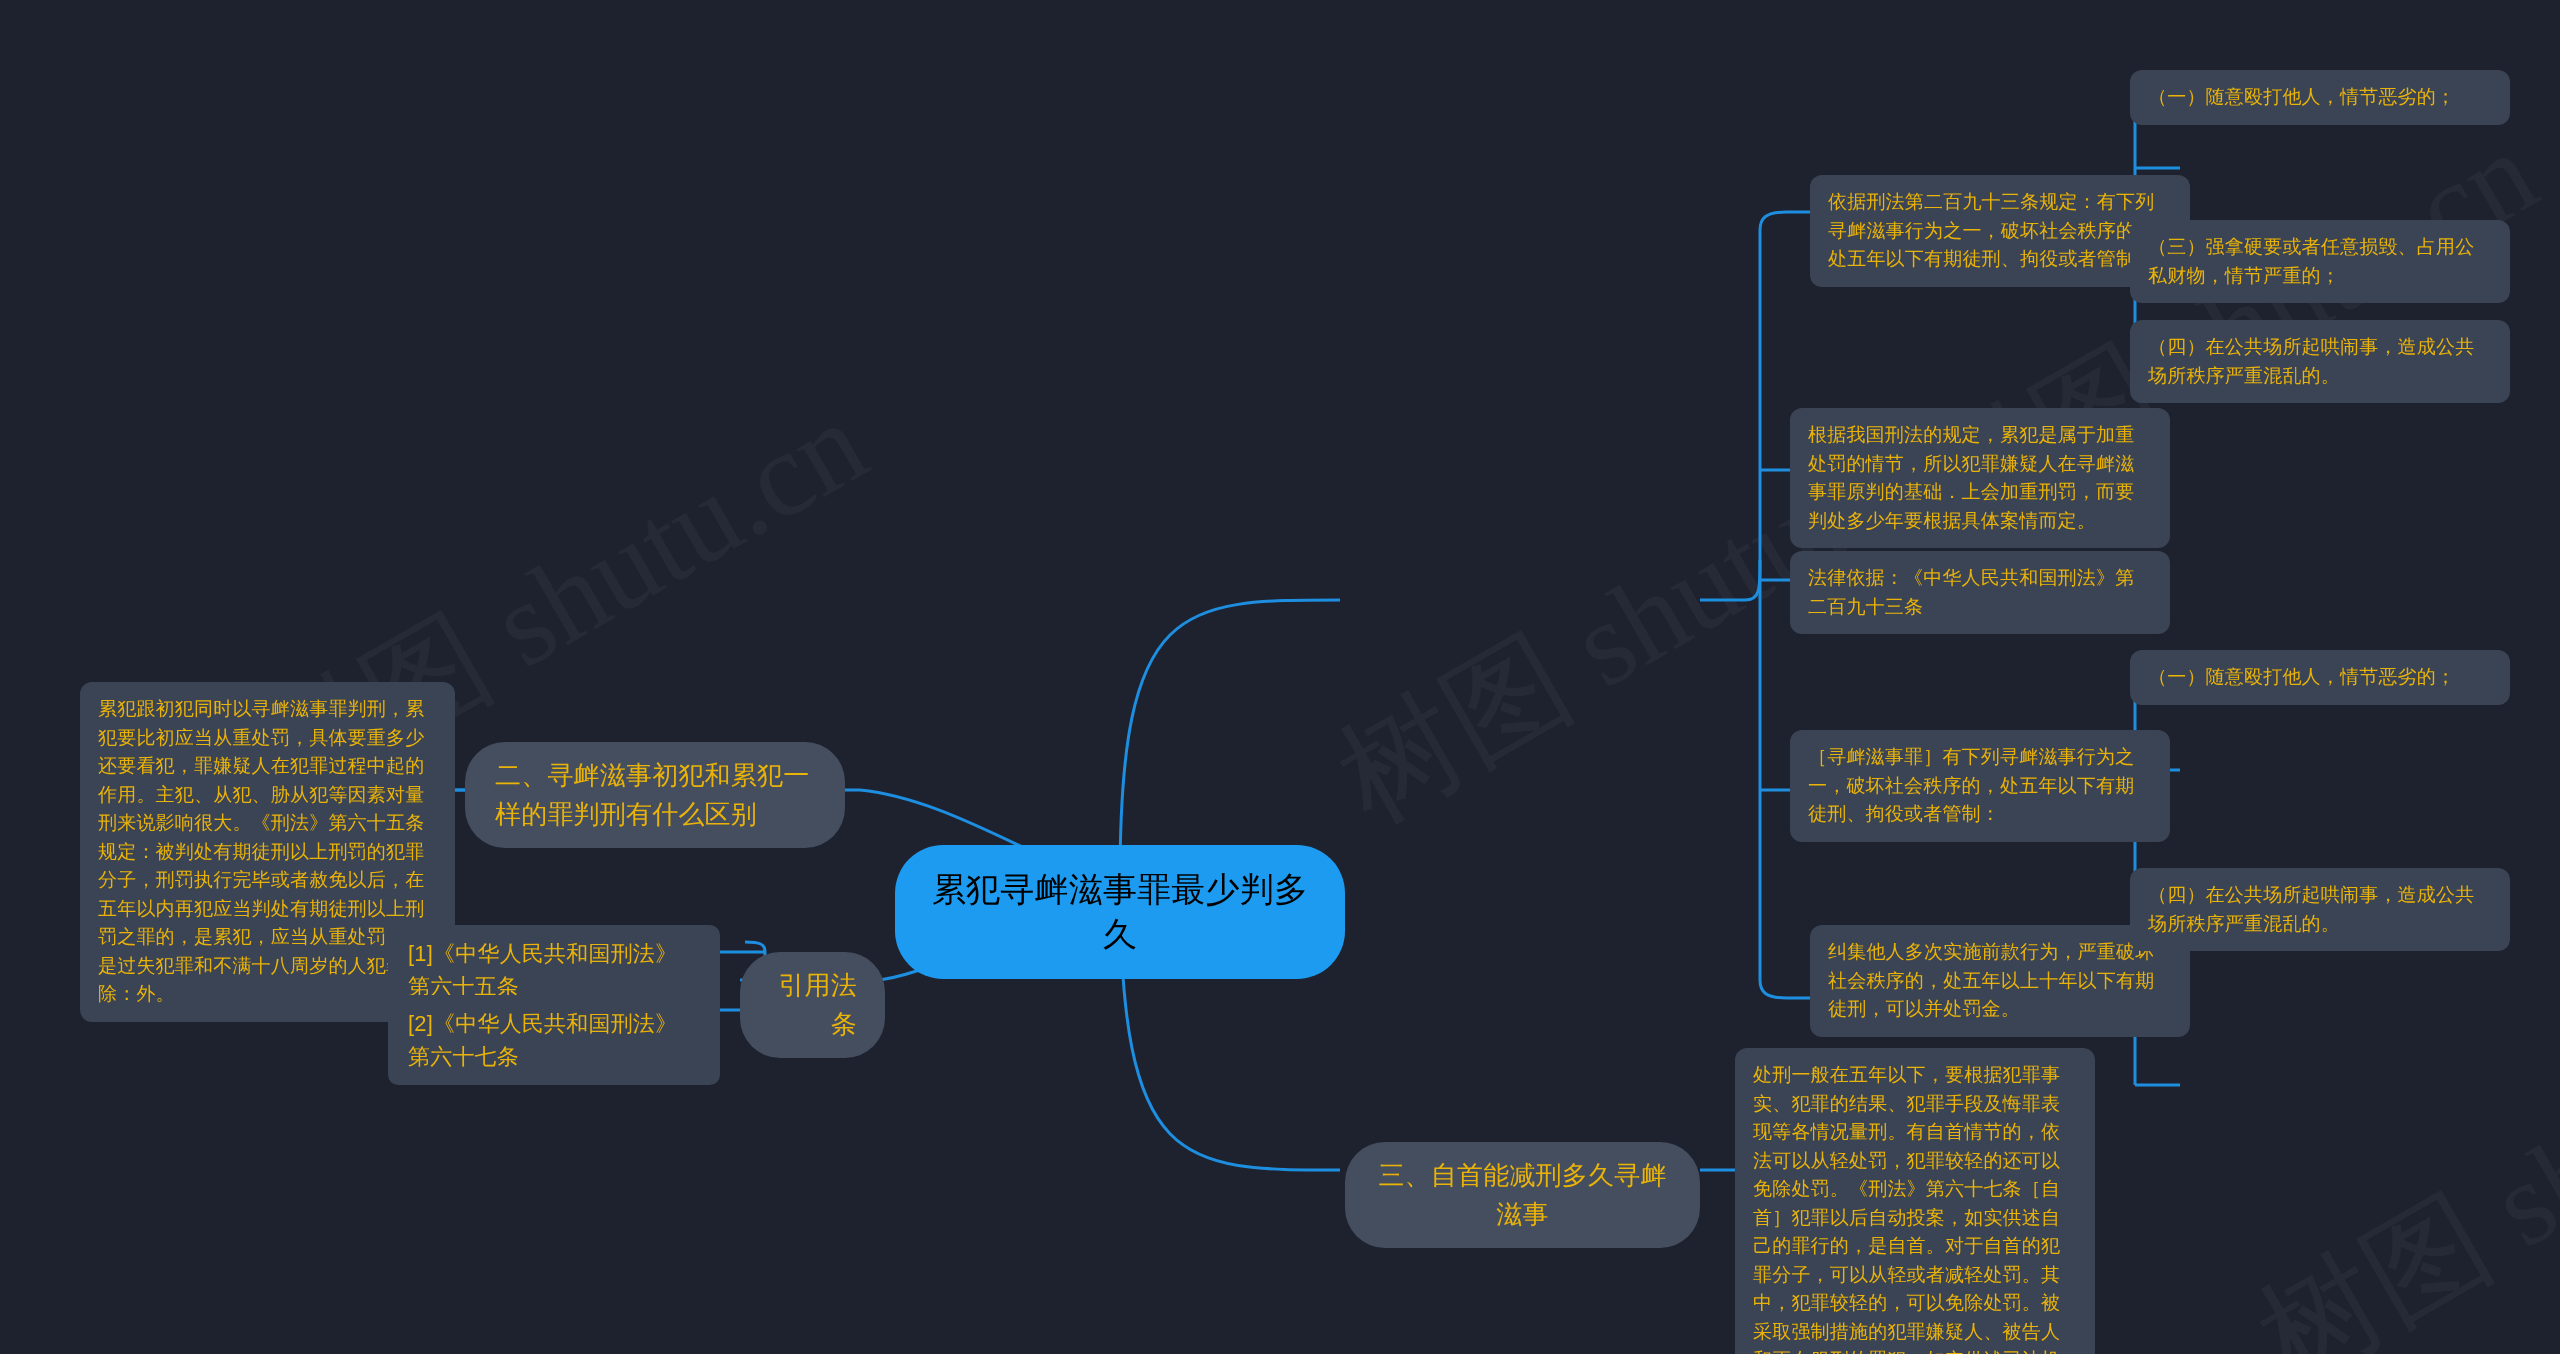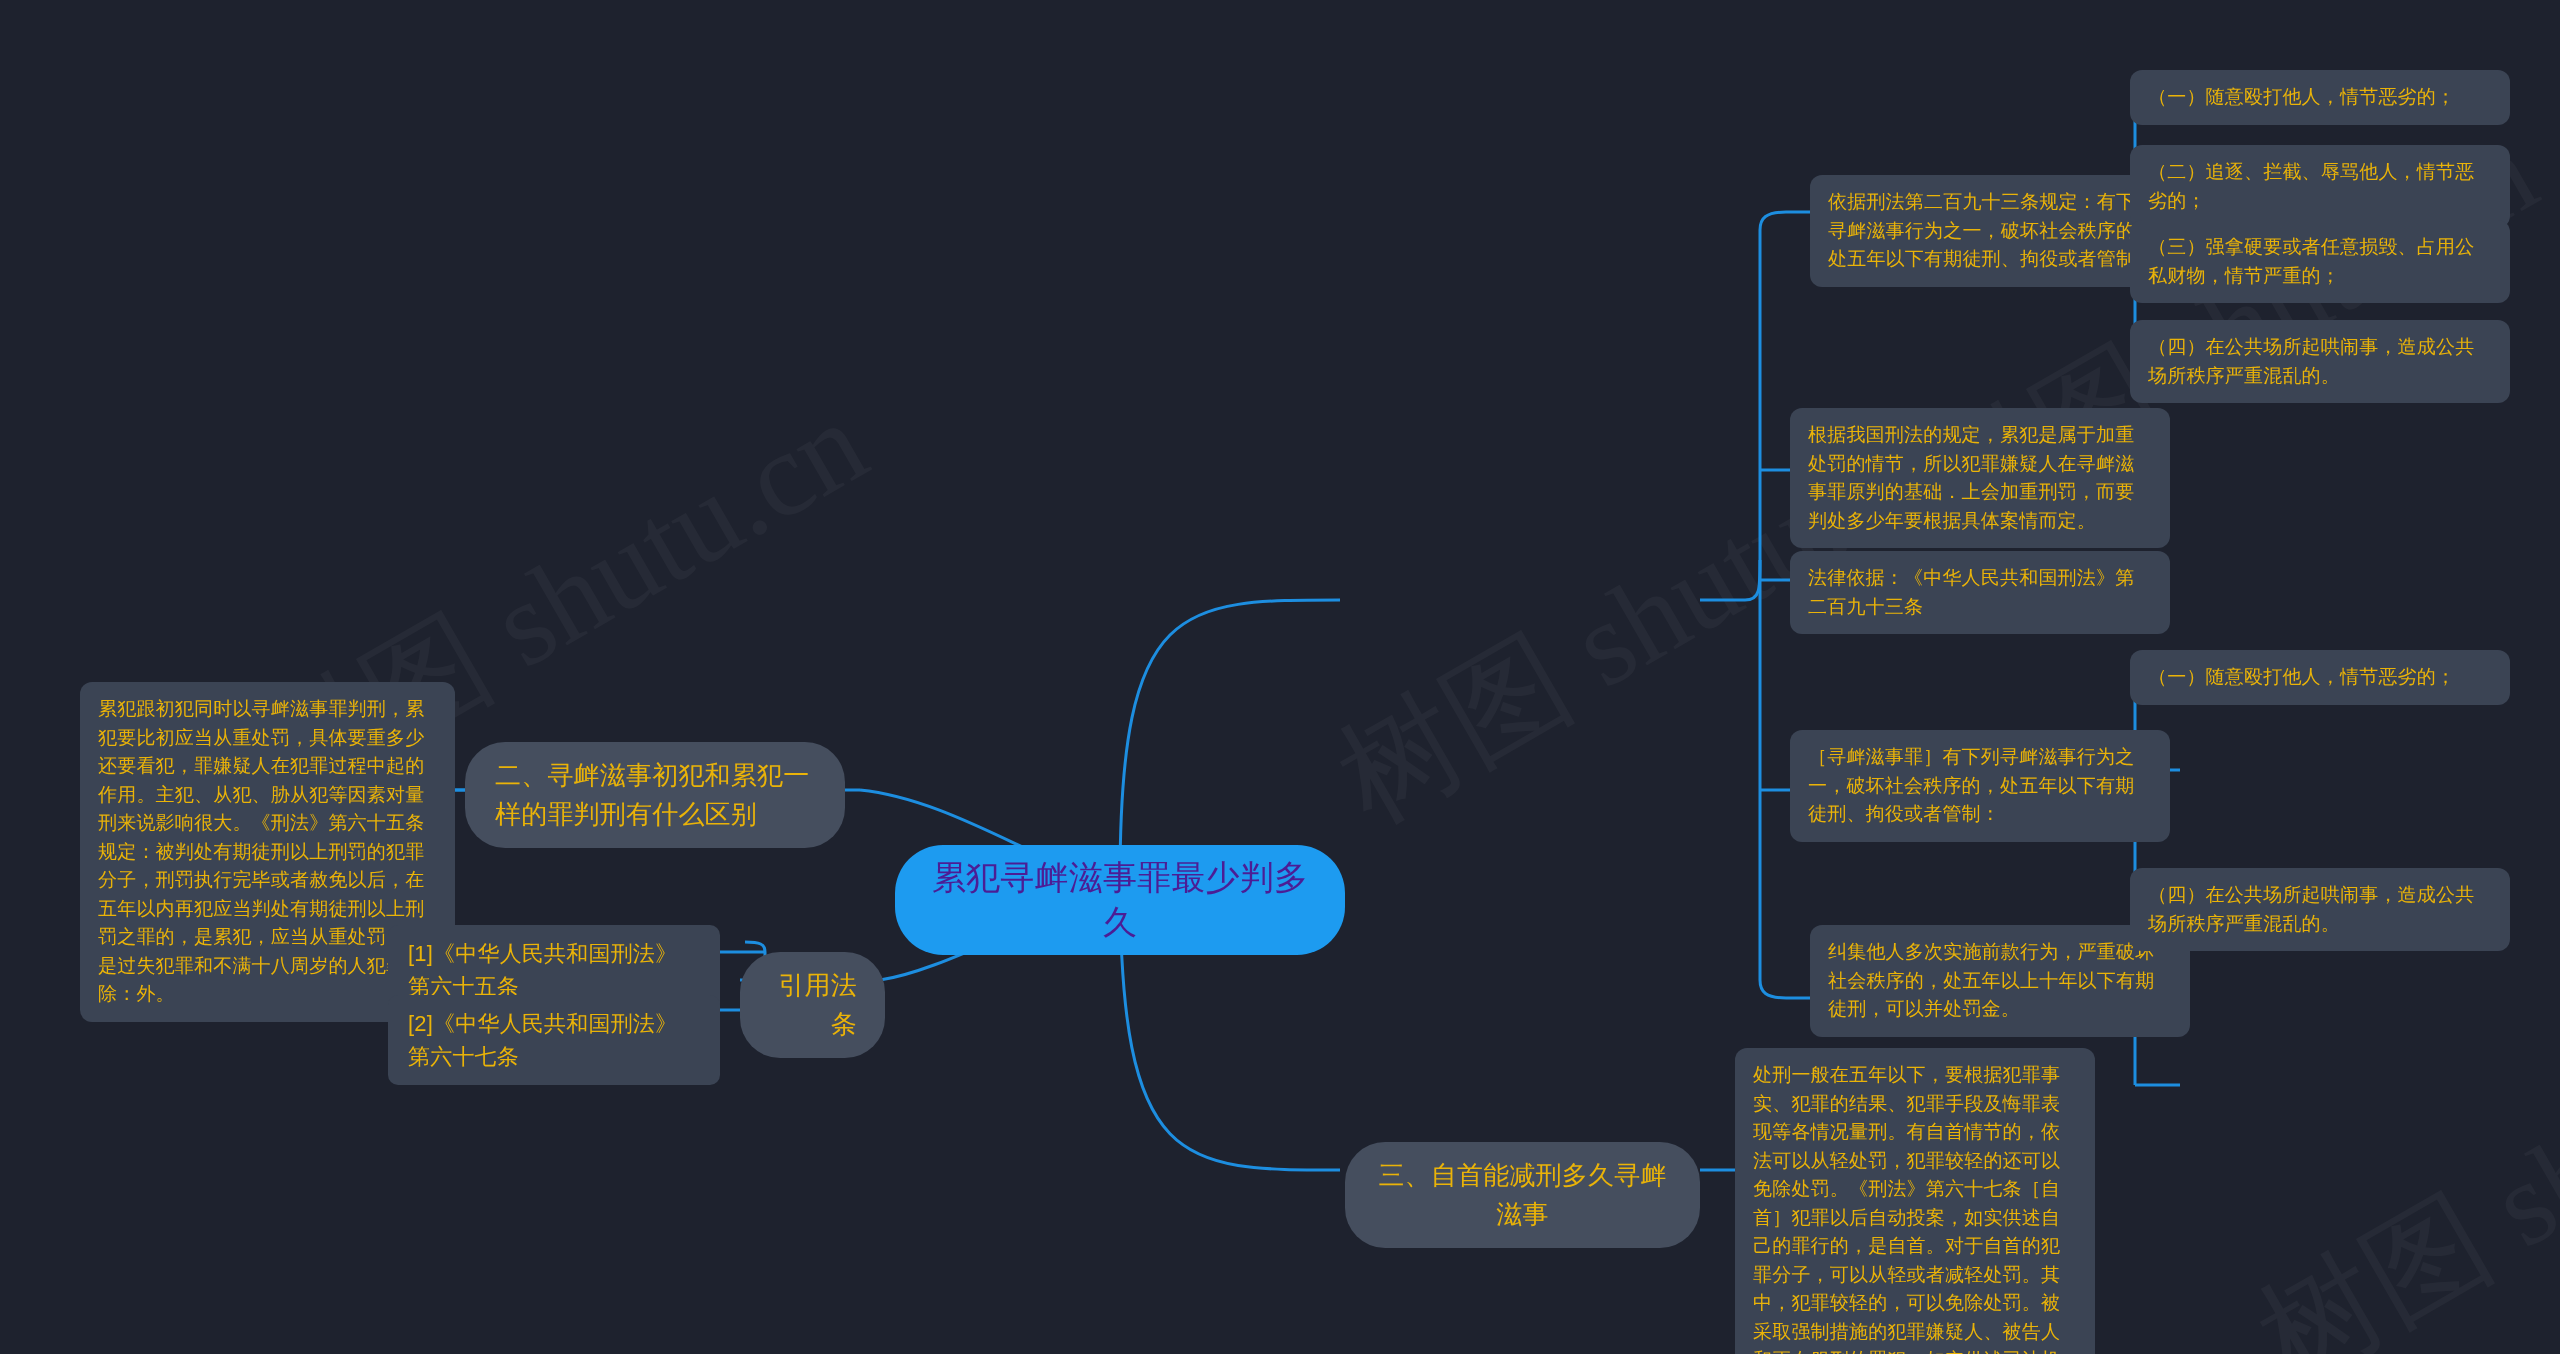--- a/index.html
+++ b/index.html
@@ -54,23 +54,23 @@
     background:#454e5e;
     border-radius:40px;
     font-size:26px;
     padding:14px 28px;
     text-align:right;
   }
   .node.root{
     background:#1d9bf0;
     border-radius:48px;
     font-size:34px;
-    color:#4c1d95;
+    color:#000000;
     text-align:center;
-    padding:10px 26px;
+    padding:22px 26px;
     line-height:1.32;
   }
   .node.small{
     border-radius:10px;
     font-size:22px;
     padding:12px 20px;
     background:#3b4454;
   }
 </style>
 </head>
@@ -148,21 +148,20 @@
   <div class="node leaf" style="left:1790px;top:408px;width:380px;">根据我国刑法的规定，累犯是属于加重处罚的情节，所以犯罪嫌疑人在寻衅滋事罪原判的基础．上会加重刑罚，而要判处多少年要根据具体案情而定。</div>
 
   <div class="node leaf" style="left:1790px;top:551px;width:380px;">法律依据：《中华人民共和国刑法》第二百九十三条</div>
 
   <div class="node leaf" style="left:1790px;top:730px;width:380px;">［寻衅滋事罪］有下列寻衅滋事行为之一，破坏社会秩序的，处五年以下有期徒刑、拘役或者管制：</div>
 
   <div class="node leaf" style="left:1810px;top:925px;width:380px;">纠集他人多次实施前款行为，严重破坏社会秩序的，处五年以上十年以下有期徒刑，可以并处罚金。</div>
 
   <div class="node leaf" style="left:2130px;top:70px;width:380px;">（一）随意殴打他人，情节恶劣的；</div>
 
-  <div class="node leaf" style="left:2130px;top:145px;width:380px;">（二）追逐、拦截、辱骂他人，情节恶劣的；</div>
 
   <div class="node leaf" style="left:2130px;top:220px;width:380px;">（三）强拿硬要或者任意损毁、占用公私财物，情节严重的；</div>
 
   <div class="node leaf" style="left:2130px;top:320px;width:380px;">（四）在公共场所起哄闹事，造成公共场所秩序严重混乱的。</div>
 
   <div class="node leaf" style="left:2130px;top:650px;width:380px;">（一）随意殴打他人，情节恶劣的；</div>
 
 
   <div class="node leaf" style="left:2130px;top:868px;width:380px;">（四）在公共场所起哄闹事，造成公共场所秩序严重混乱的。</div>
 

